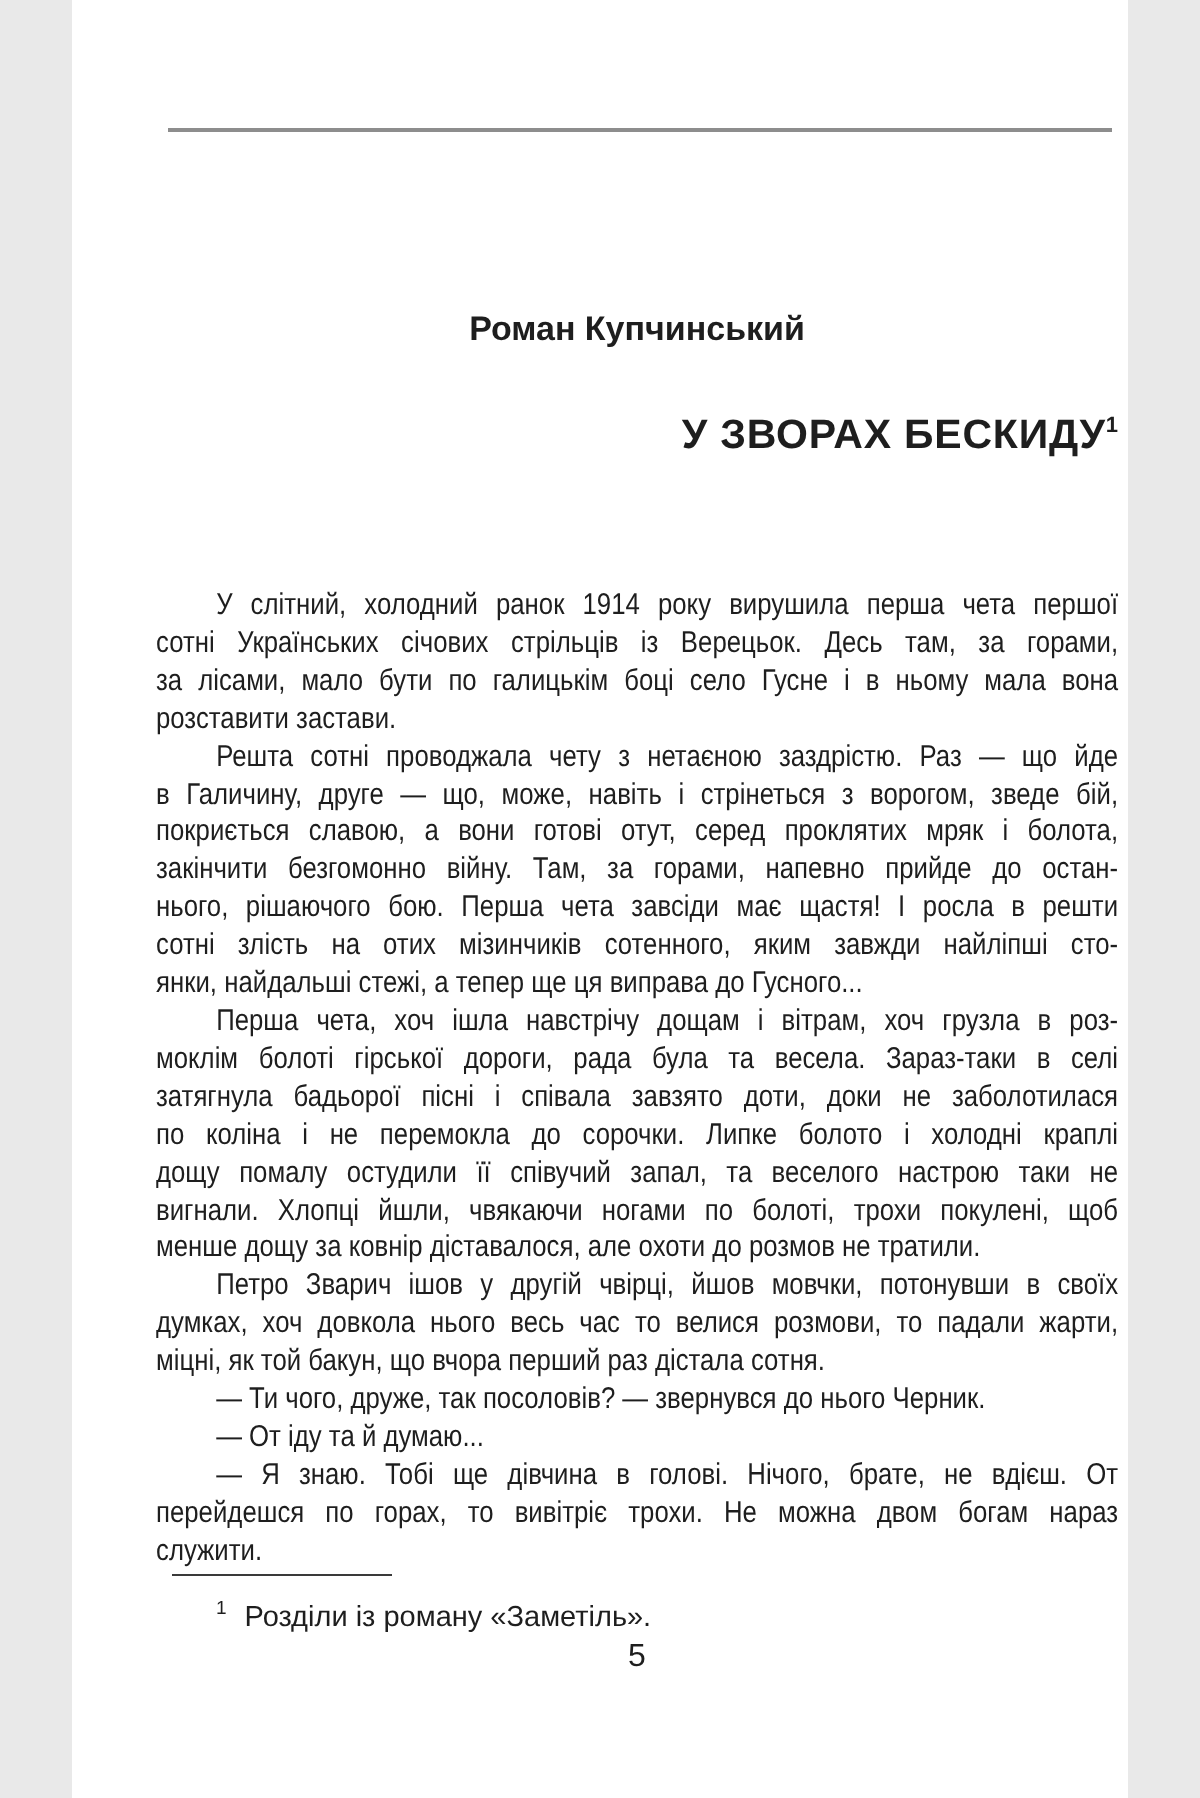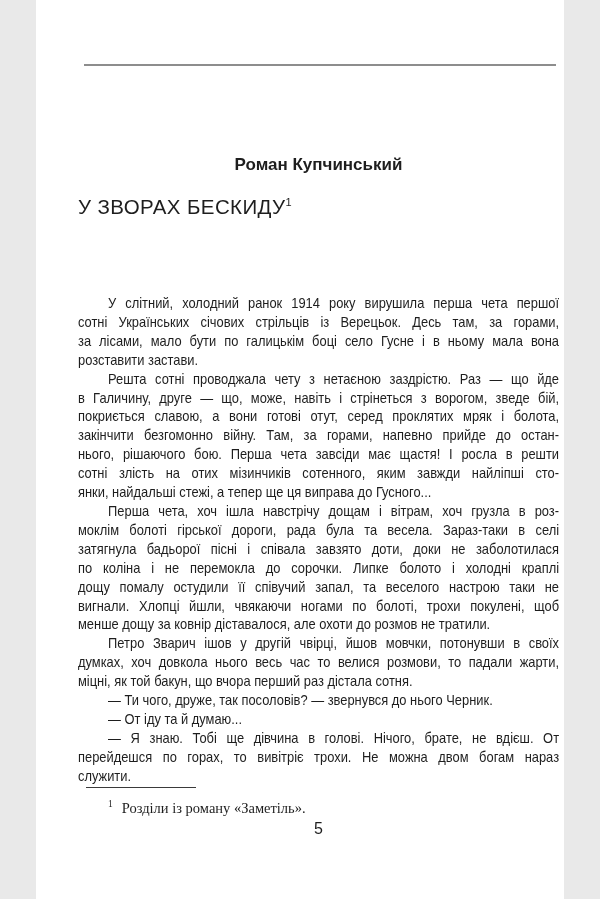--- a/index.html
+++ b/index.html
@@ -21,22 +21,22 @@
   }
   .top-rule{
     position:absolute;left:48px;top:64px;width:472px;height:2px;
     background:var(--top-rule);
   }
   .author{
     position:absolute;left:42px;top:156px;width:481px;
     text-align:center;font-size:17px;font-weight:bold;line-height:17px;
   }
   .title{
-    position:absolute;left:42px;top:192px;width:481px;
-    text-align:left;font-size:20.5px;font-weight:400;
+    position:absolute;left:42px;top:203px;width:481px;
+    text-align:right;font-size:20.5px;font-weight:700;
     letter-spacing:0.4px;line-height:21px;
   }
   .title sup{font-size:11px;letter-spacing:0;}
   .subtitle{
     position:absolute;left:42px;top:220px;width:481px;
     text-align:center;font-size:16.5px;font-style:italic;line-height:17px;
   }
   .body-text{
     position:absolute;left:42px;top:294px;width:560px;
     transform:scaleX(0.859);transform-origin:left top;
@@ -47,21 +47,21 @@
   }
   .line.last{text-align:left;text-align-last:left;}
   .line.indent{text-indent:35px;}
   .fn-rule{
     position:absolute;left:50px;top:787px;width:110px;height:1px;
     background:var(--fn-rule);
   }
   .footnote{
     position:absolute;left:42px;top:796px;width:481px;
     padding-left:30px;box-sizing:border-box;
-    font-size:14.5px;line-height:17px;font-family:Liberation Serif, serif;
+    font-size:14.5px;line-height:17px;
   }
   .footnote sup{font-size:9.5px;margin-right:9px;}
   .pagenum{
     position:absolute;left:42px;top:820px;width:481px;
     text-align:center;font-size:16px;line-height:18px;
   }
 </style>
 </head>
 <body>
 

